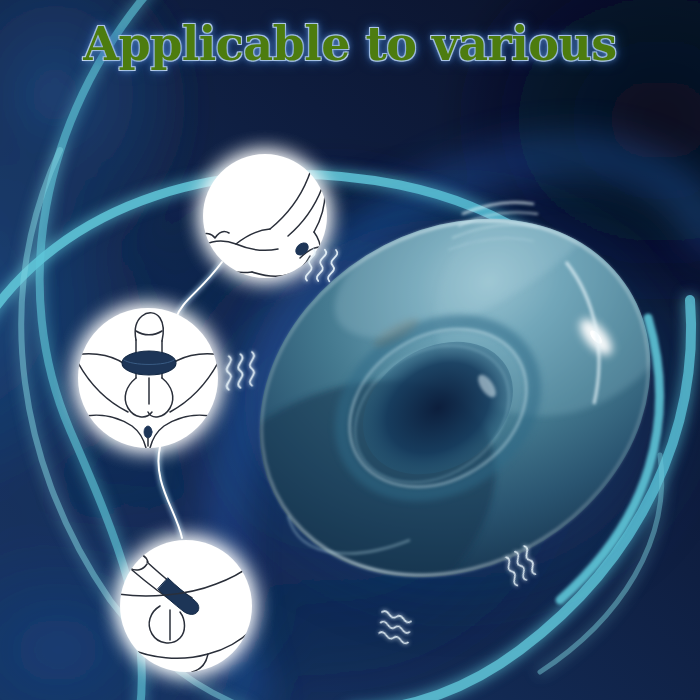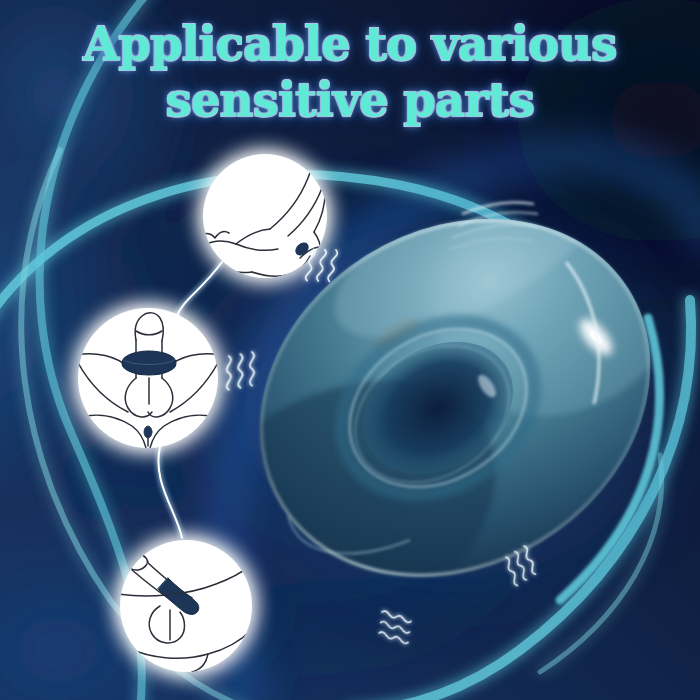--- a/index.html
+++ b/index.html
@@ -29,21 +29,21 @@
     z-index:40;
     pointer-events:none;
   }
   #title-block .tline {
     display:block;
     font-family:"DejaVu Serif", serif;
     font-weight:bold;
     font-size:46px;
     line-height:56px;
     letter-spacing:-0.5px;
-    color:#5eead4;
+    color:#4d7c0f;
     text-shadow:
        0 0 2px #cfe0f5,
        0 0 6px #5f8fd0,
        0 0 14px #2a5fa8,
        1px 1px 0 #e8f1fb,
       -1px 1px 0 #e8f1fb,
        1px -1px 0 #e8f1fb,
       -1px -1px 0 #e8f1fb;
   }
 </style>
@@ -349,16 +349,15 @@
         <use href="#waveGroup"></use>
       </g>
       <g transform="translate(382,612) rotate(18) scale(0.95)" opacity="0.9">
         <use href="#waveGroup"></use>
       </g>
     </g>
   </svg>
 
   <div id="title-block">
     <span class="tline">Applicable to various</span>
-    <span class="tline">sensitive parts</span>
   </div>
 
 </div>
 
 </body></html>

